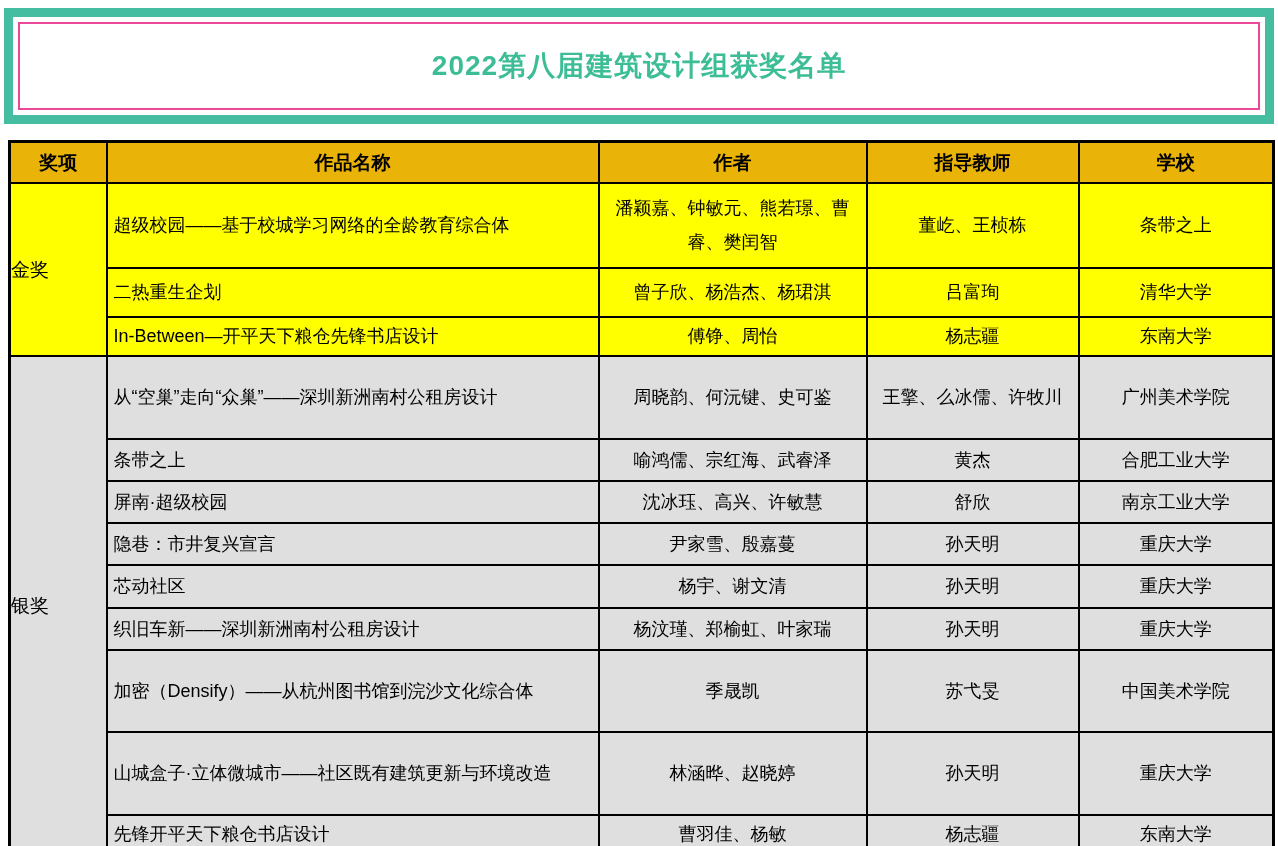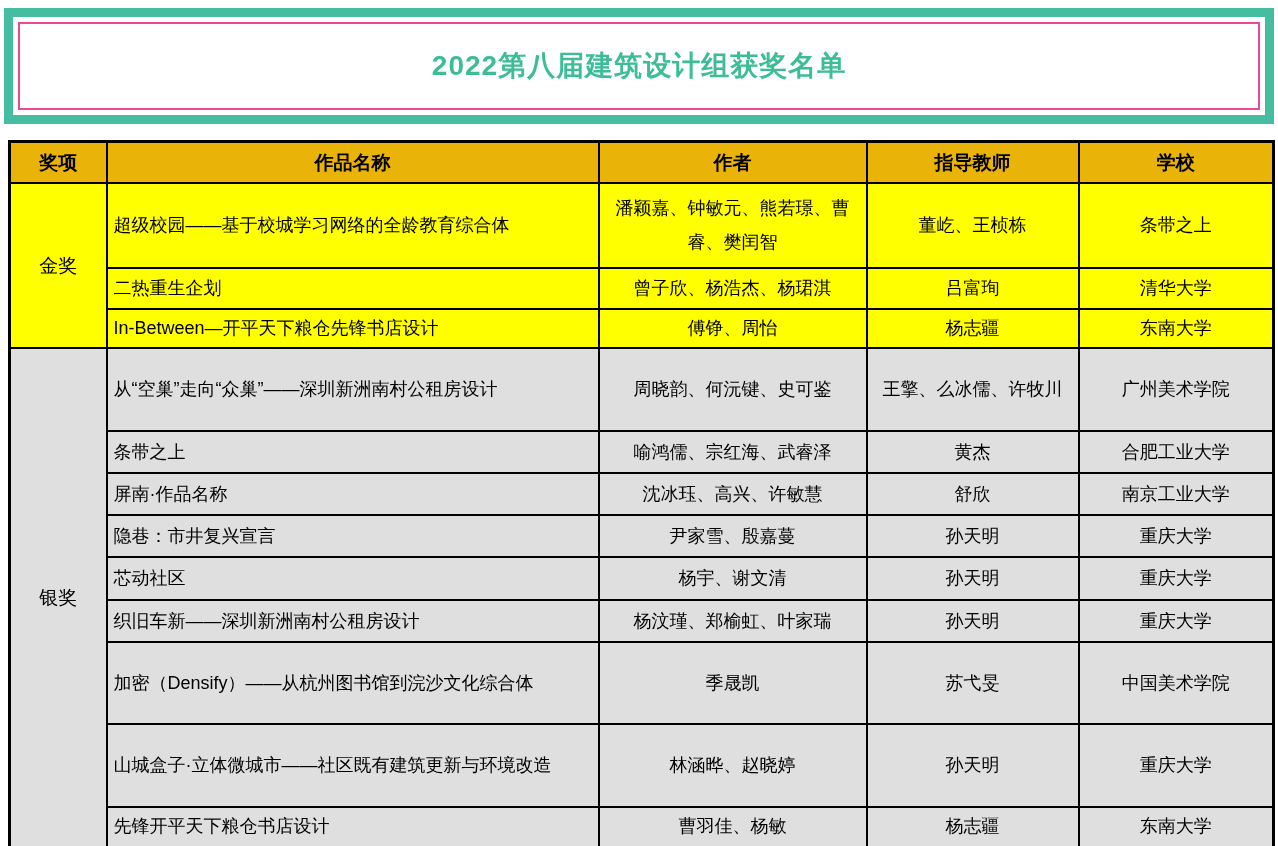--- a/index.html
+++ b/index.html
@@ -65,34 +65,34 @@
   }
   td.center { text-align: center; }
   td.work   { text-align: left; }
   tr.hdr td {
     font-weight: 700;
     font-size: 19px;
     text-align: center;
     background: #eab308;
   }
   td.award-label {
-    text-align: center;
+    text-align: left;
     font-size: 19px;
     padding: 0;
   }
 
   
   .bg-gold   { background: #FFFF00; }
   .bg-silver { background: #DFDFDF; }
   .bg-bronze { background: #F8CBAD; }
 
   
   tr.h39 { height: 39px; }
   tr.h85 { height: 85px; }
-  tr.h41 { height: 41px; }
+  tr.h41 { height: 49px; }
   tr.h37 { height: 37px; }
   tr.h83 { height: 83px; }
   tr.h42 { height: 42px; }
   tr.h43 { height: 43px; }
   tr.h75 { height: 82px; }
   tr.h38 { height: 38px; }
   tr.h12 { height: 12px; }
 
   
   col.c-award    { width: 97px; }
@@ -155,21 +155,21 @@
     <td class="center bg-silver">王擎、么冰儒、许牧川</td>
     <td class="center bg-silver">广州美术学院</td>
   </tr>
   <tr class="h42 bg-silver">
     <td class="work bg-silver">条带之上</td>
     <td class="center bg-silver">喻鸿儒、宗红海、武睿泽</td>
     <td class="center bg-silver">黄杰</td>
     <td class="center bg-silver">合肥工业大学</td>
   </tr>
   <tr class="h42 bg-silver">
-    <td class="work bg-silver">屏南·作品名称</td>
+    <td class="work bg-silver">屏南·超级校园</td>
     <td class="center bg-silver">沈冰珏、高兴、许敏慧</td>
     <td class="center bg-silver">舒欣</td>
     <td class="center bg-silver">南京工业大学</td>
   </tr>
   <tr class="h42 bg-silver">
     <td class="work bg-silver">隐巷：市井复兴宣言</td>
     <td class="center bg-silver">尹家雪、殷嘉蔓</td>
     <td class="center bg-silver">孙天明</td>
     <td class="center bg-silver">重庆大学</td>
   </tr>

